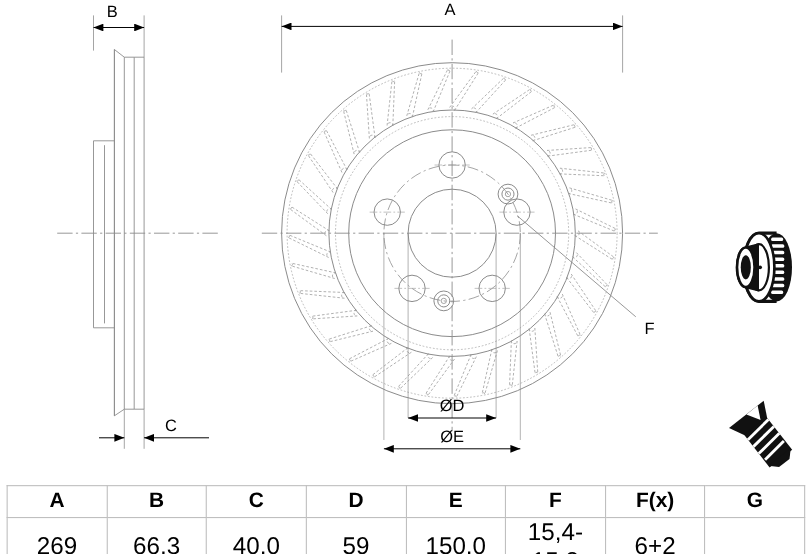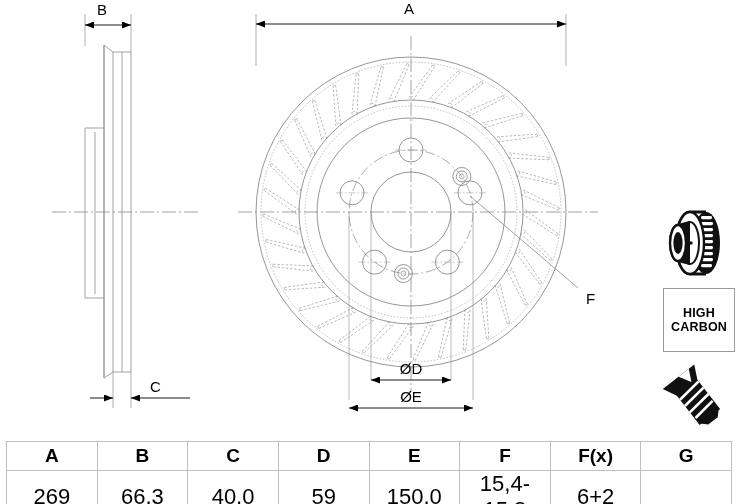--- a/index.html
+++ b/index.html
@@ -197,24 +197,20 @@
       <ellipse cx="30" cy="35" rx="14" ry="31" fill="#fff" stroke="#111" stroke-width="2.4"></ellipse>
       <ellipse cx="30" cy="35" rx="9" ry="21" fill="#fff" stroke="#111" stroke-width="2"></ellipse>
       <path d="M30,14 L18,17 A8,18 0 0 0 18,53 L30,56" fill="#111" stroke="#111" stroke-width="2"></path>
       <ellipse cx="18" cy="35" rx="8" ry="18" fill="#fff" stroke="#111" stroke-width="2.4"></ellipse>
       <ellipse cx="18" cy="35" rx="4.6" ry="11" fill="#111"></ellipse>
       <circle cx="26" cy="24" r="1.7" fill="#111"></circle>
       <circle cx="26" cy="46" r="1.7" fill="#111"></circle>
       <circle cx="31" cy="35" r="1.7" fill="#111"></circle>
     </svg>
 
-    <div class="hc-badge">
-      <span>HIGH</span>
-      <span>CARBON</span>
-    </div>
 
     <svg class="screw" viewBox="0 0 78 72">
       <g transform="rotate(-38 39 36)">
         <path d="M14,14 L54,14 L47,28 L21,28 z" fill="#111"></path>
         <path d="M34,14 L41,26 L47,14 z" fill="#fff"></path>
         <rect x="21" y="27" width="26" height="38" fill="#111"></rect>
         <path d="M21,63 L47,63 L40,70 L28,70 z" fill="#111"></path>
         <g stroke="#fff" stroke-width="2.6" fill="none">
           <path d="M21,33 L47,30"></path>
           <path d="M21,41 L47,38"></path>

